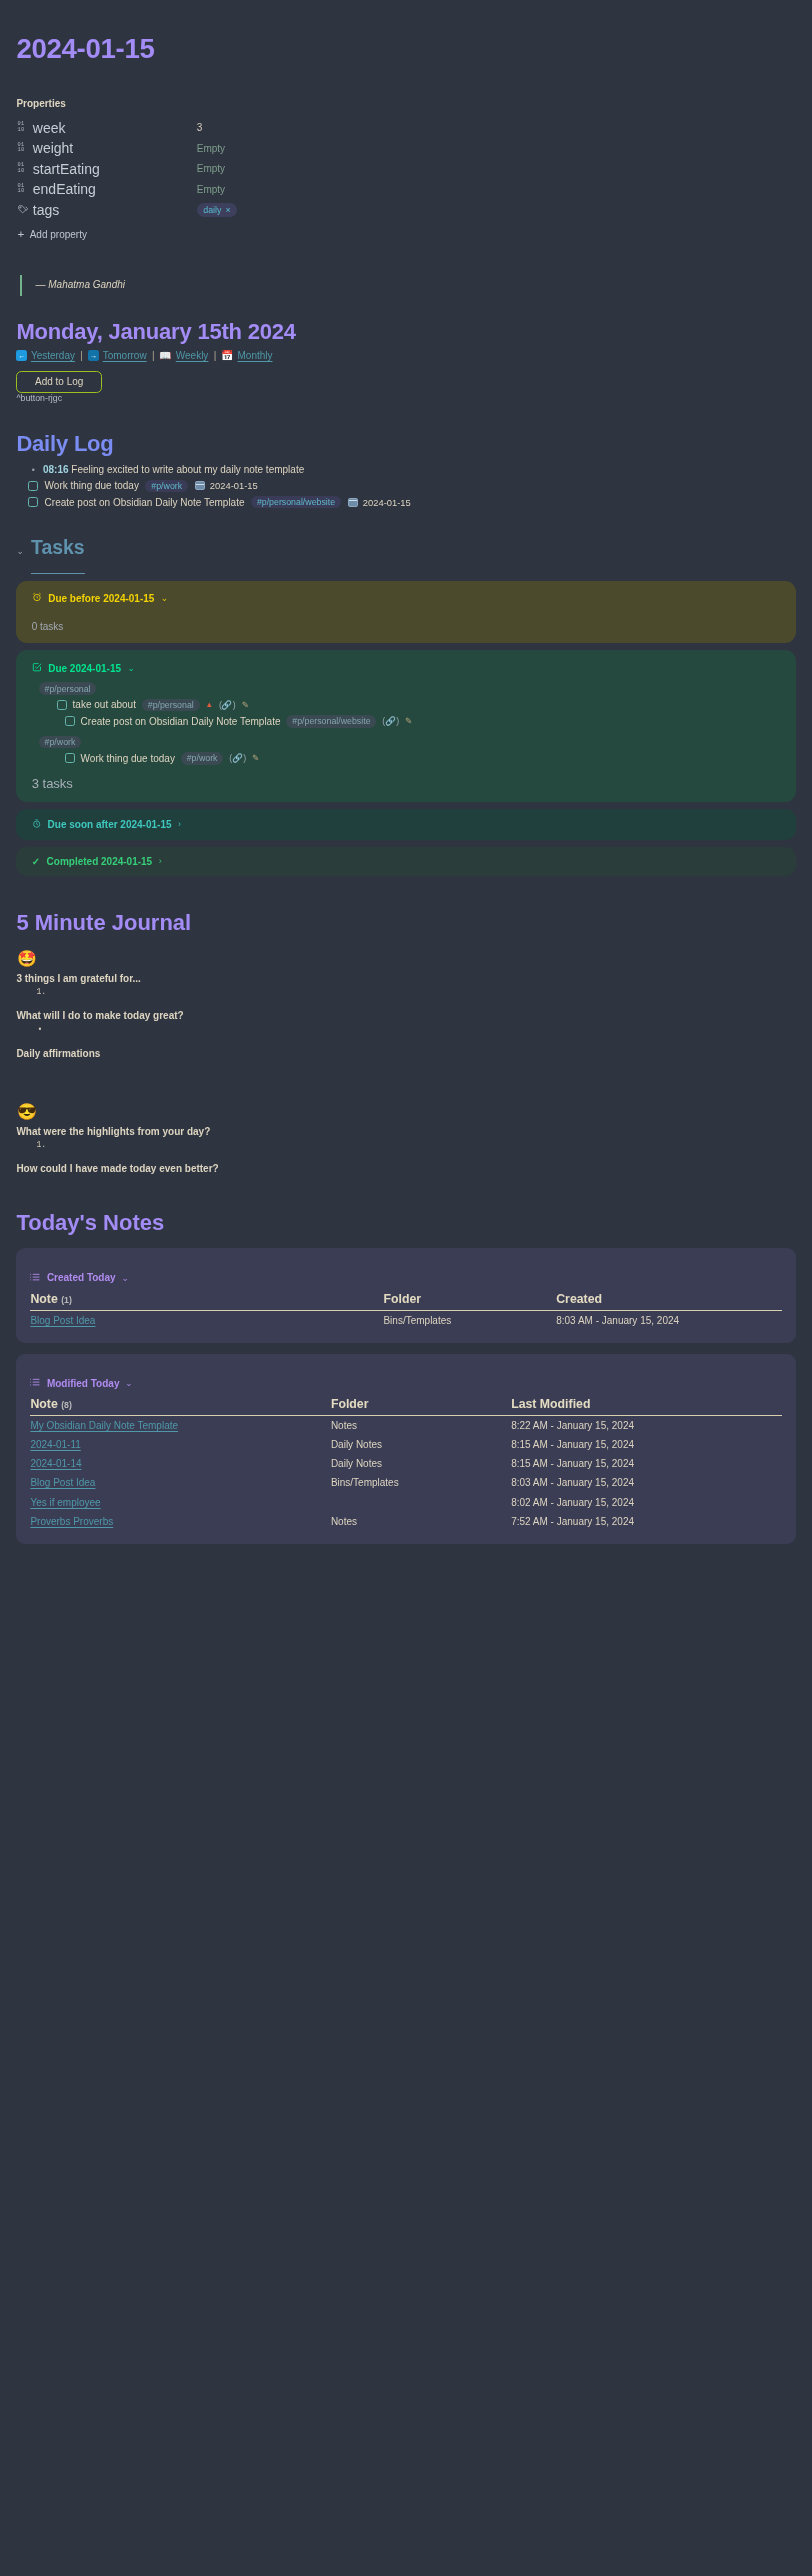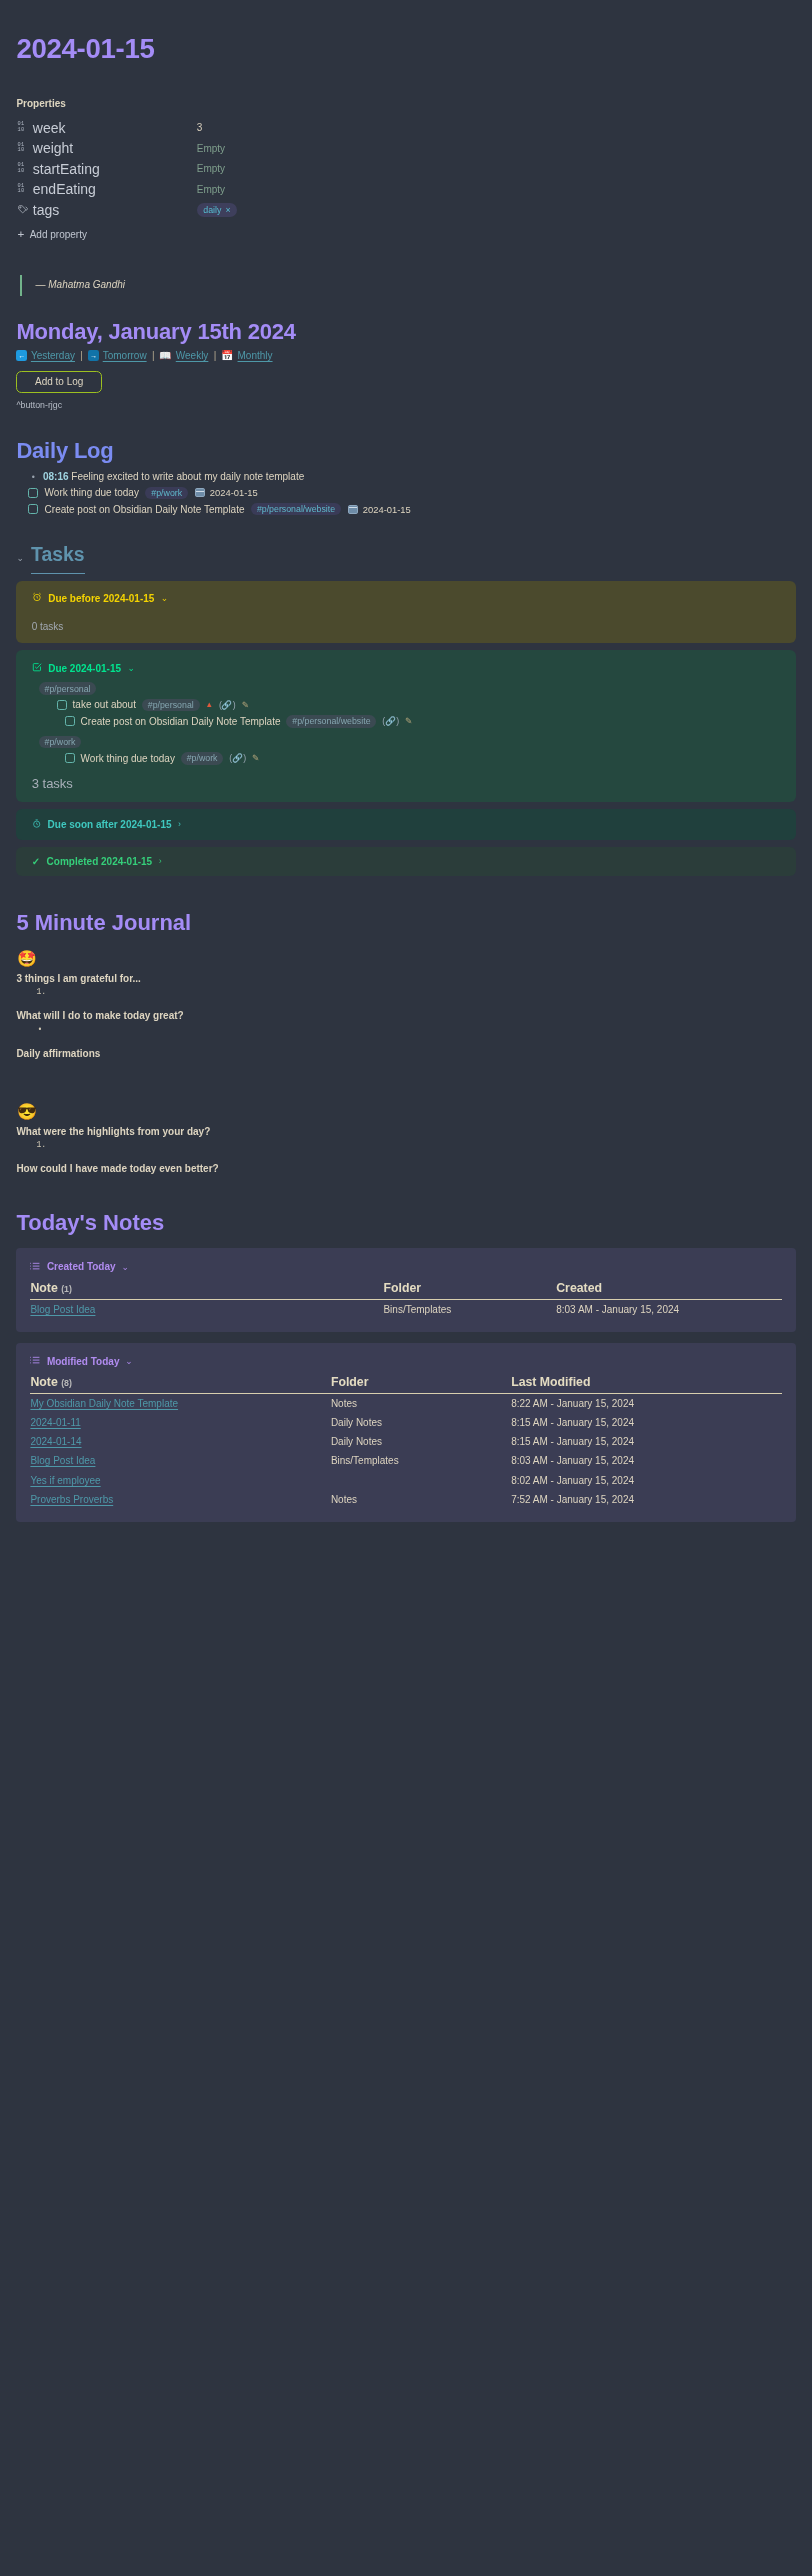--- a/index.html
+++ b/index.html
@@ -22,21 +22,21 @@
     font-size: 22px; font-weight: 700; color: #a48cf6;
     margin: 0; line-height:1.15; letter-spacing:-0.2px;
   }
   .h2-indigo {
     font-size: 22px; font-weight: 700; color: #7b8cf2;
     margin: 0 0 8.2px 0; line-height:1.15; letter-spacing:-0.2px;
   }
   .h2-tasks {
     font-size: 19.4px; font-weight: 700; color: #5f93ad;
     display:inline-block; border-bottom: 1.8px solid #5f93ad;
-    line-height:1.2; padding-bottom:6px;
+    line-height:1.2; padding-bottom:13px;
   }
   .h2-journal {
     font-size: 22px; font-weight: 700; color: #a48cf6;
     margin: 0 0 15.3px 0; line-height:1.15;
   }
   .h2-notes {
     font-size: 22px; font-weight: 700; color: #a48cf6;
     margin: 0 0 13px 0; line-height:1.15;
   }
 
@@ -87,21 +87,21 @@
   .emoji-box.dk { background:#1173a8; }
   .emoji-plain { font-size:10px; line-height:1; }
 
   .btn-log {
     margin-top: 9.4px; display:inline-block;
     border:0.6px solid #9dc020; border-radius:5.3px;
     background: transparent; color:#ded5c0;
     font-size:10px; padding: 4.7px 17.6px; font-family:inherit;
     cursor:pointer;
   }
-  .btn-ref { margin-top:7px; font-size:8.8px; color:#b7bdc7; }
+  .btn-ref { font-size:8.8px; color:#b7bdc7; }
 
   
   .log-bullet { display:flex; gap:8.2px; font-size:10px; margin: 1.2px 0 3.5px 15.3px; align-items:baseline; }
   .log-bullet .dot { color:#9aa3af; font-size:8.8px; }
   .log-time { color:#9fd4e0; font-weight:700; }
   .log-txt { color:#ded5c0; }
   .task-line { display:flex; align-items:center; gap:6.5px; font-size:10px; margin: 4.1px 0 4.1px 11.7px; flex-wrap:wrap; }
   .cbx {
     width:10px; height:10px; border:0.9px solid #64b5ac; border-radius:2.3px;
     background:transparent; flex:0 0 10px; display:inline-block;
@@ -114,21 +114,21 @@
   .date-chip { display:inline-flex; align-items:center; gap:4.7px; color:#ded5c0; font-size:9.4px; }
   .cal-icon {
     width:10.6px; height:9.4px; border-radius:1.8px; background:#6e8ca8;
     display:inline-block; position:relative; border:0.6px solid #8fa8bf;
   }
   .cal-icon:before {
     content:""; position:absolute; left:0; right:0; top:1.8px; height:0.9px; background:#cfdbe6;
   }
 
   
-  .card { border-radius:6px; padding: 11.7px 15.3px; margin-top: 7px; }
+  .card { border-radius:11px; padding: 11.7px 15.3px; margin-top: 7px; }
   .card-overdue { background:#4b4a2d; }
   .card-due { background:#25483f; }
   .card-soon { background:#20403d; padding: 9.4px 15.3px; }
   .card-done { background:#2b3d3a; padding: 9.4px 15.3px; }
   .card-hdr { display:flex; align-items:center; gap:6.5px; font-size:10px; font-weight:700; }
   .card-hdr.yellow { color:#f5d400; }
   .card-hdr.green  { color:#00e58f; }
   .card-hdr.teal   { color:#3fc9c0; }
   .card-hdr.lime   { color:#35cf7a; }
   .chev { font-size:8.8px; font-weight:400; opacity:.95; }
@@ -143,21 +143,21 @@
   .tcount { font-size:13px; color:#a9b0ba; margin-top: 11px; }
 
   
   .jrnl-emoji { font-size:16px; line-height:1; margin: 3.5px 0 5.9px 1.2px; }
   .jrnl-q { font-size:10px; font-weight:700; color:#ded5c0; margin: 5.9px 0 3.5px 0; }
   .jrnl-num { font-size:8.2px; color:#cfc7b4; margin: 3.5px 0 14px 20px; font-family:"Liberation Mono", monospace; }
   .jrnl-bul { font-size:8.2px; color:#cfc7b4; margin: 3.5px 0 14px 22px; }
   .jrnl-gap { height: 38px; }
 
   
-  .nt-card { background:#3b3d54; border-radius:4px; padding: 13px 14px 13px 14px; margin-bottom: 10.6px; }
+  .nt-card { background:#3b3d54; border-radius:9px; padding: 24px 14px 13px 14px; margin-bottom: 10.6px; }
   .nt-hdr { display:flex; align-items:center; gap:5.9px; font-size:10px; font-weight:700; color:#b18cf0; margin-bottom: 5.9px; }
   .list-ico { display:inline-block; width:10.6px; }
   .nt-table { width:100%; border-collapse:collapse; }
   .nt-table th {
     text-align:left; font-size:12.3px; font-weight:700; color:#e4dcc2;
     padding: 2.3px 0 4.1px 0; border-bottom: 1.2px solid #d8cfae;
   }
   .nt-table th .cnt { font-size:8.8px; color:#b9b9b9; font-weight:700; }
   .nt-table td { padding: 4.1px 0; font-size:10px; color:#ded5c0; vertical-align:top; }
   .nt-link { color:#4e98a8; text-decoration:underline; text-underline-offset:1.8px; }

